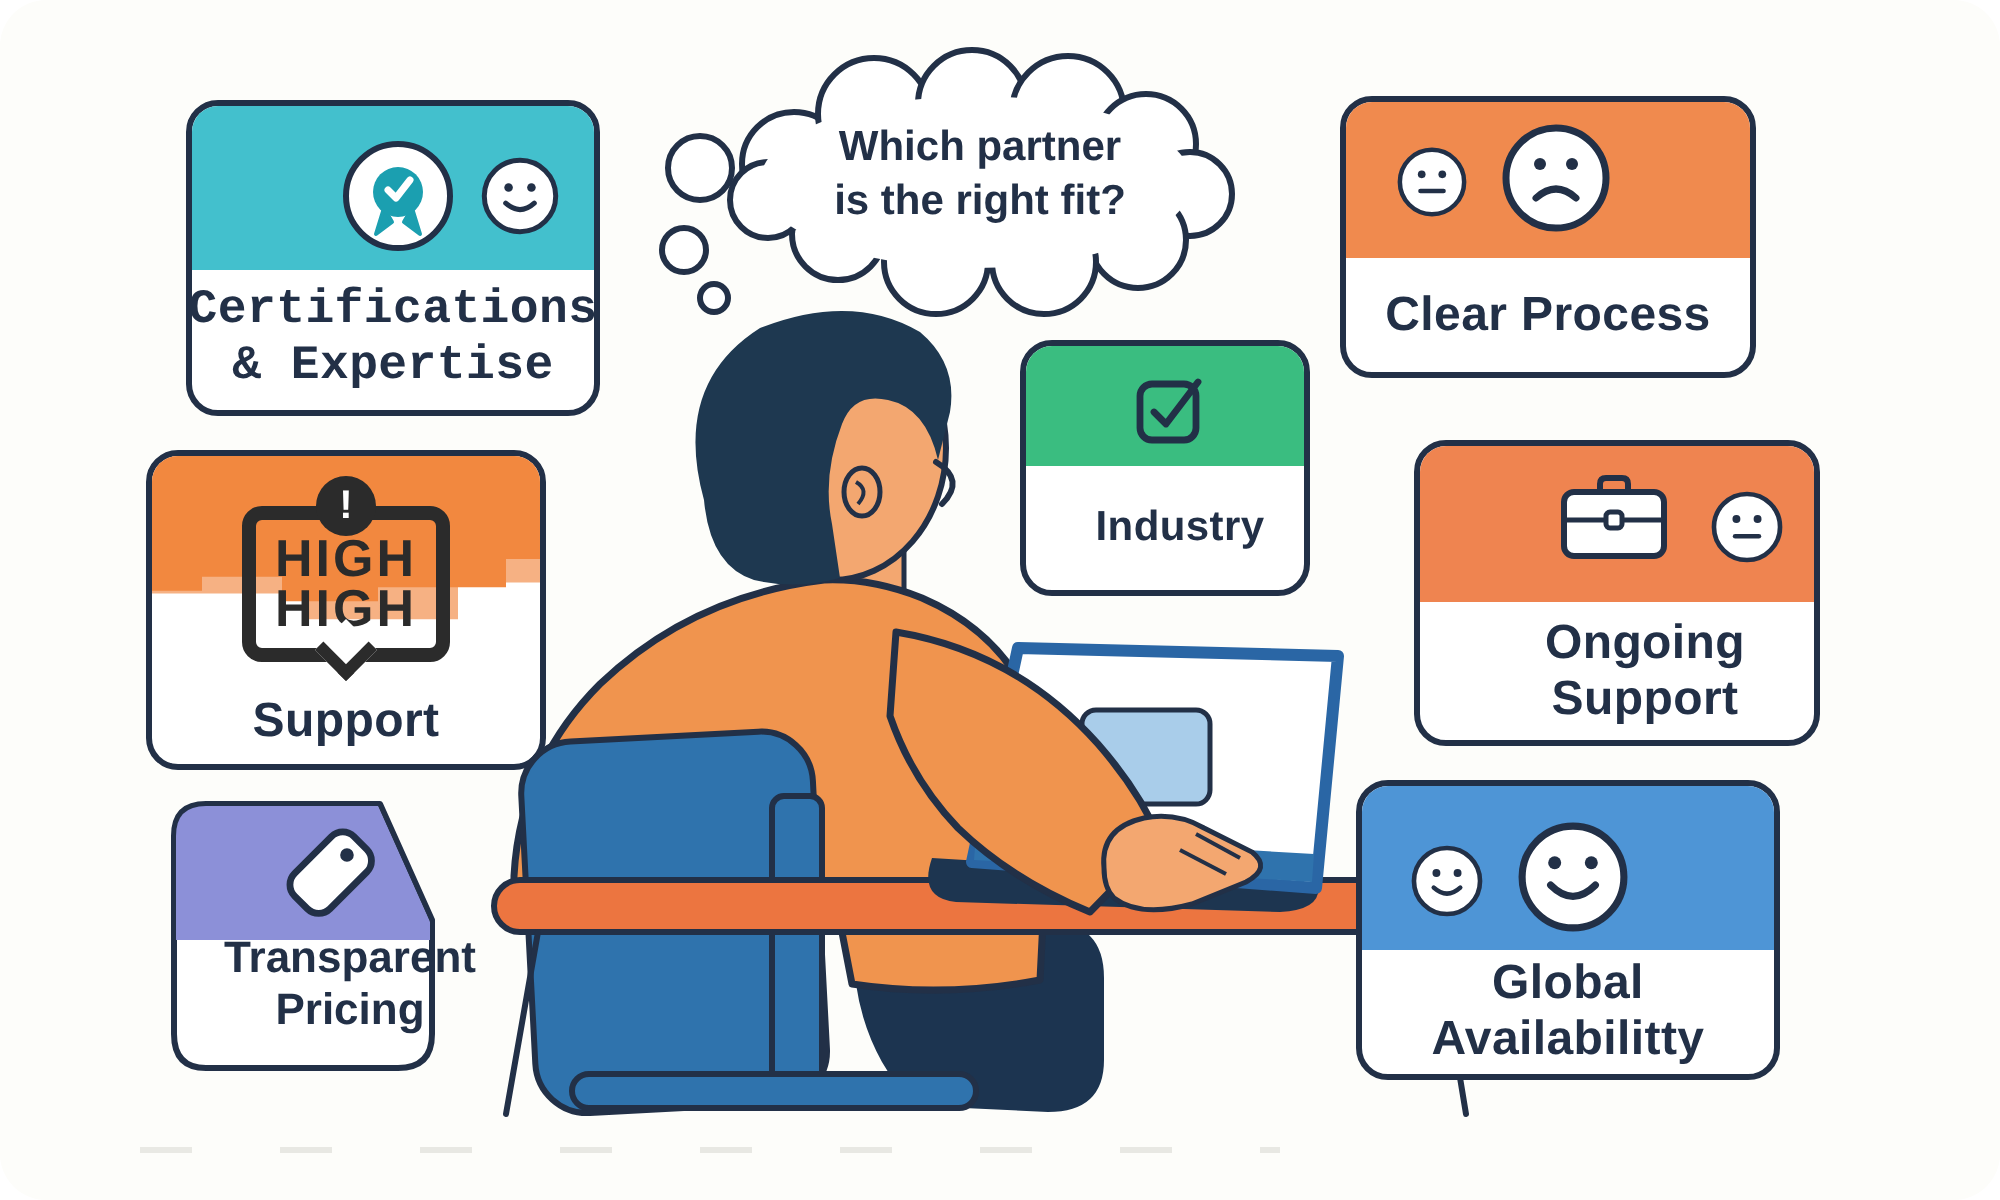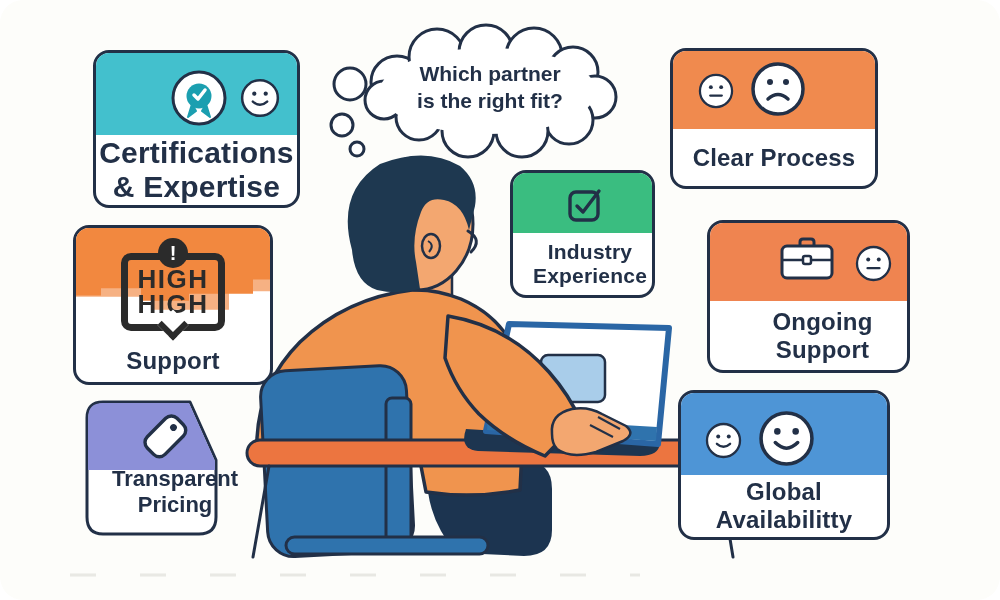--- a/index.html
+++ b/index.html
@@ -143,21 +143,21 @@
         <path d="M23,25 L27,29 L34,20" fill="none" stroke="#ffffff" stroke-width="3.5" stroke-linecap="round" stroke-linejoin="round"></path>
       </svg>
       <svg class="icon" style="left:144px; top:25px;" width="40" height="40" viewBox="0 0 56 56">
         <circle cx="28" cy="28" r="25" fill="#ffffff" stroke="#223047" stroke-width="3.5"></circle>
         <circle cx="20" cy="22" r="3" fill="#223047"></circle>
           <circle cx="36" cy="22" r="3" fill="#223047"></circle>
         <path d="M18,33 Q28,42 38,33" fill="none" stroke="#223047" stroke-width="3.5" stroke-linecap="round"></path>
       </svg>
     </div>
     <div class="card-body" style="top:82px;">
-      <div class="card-title" style="font-size:30px;">
+      <div class="card-title" style="font-size:24px;font-family:Liberation Mono, monospace;">
         <div>Certifications</div>
         <div>&amp; Expertise</div>
       </div>
     </div>
   </div>
 
   <div class="card" id="card-process" style="left:670px; top:48px; width:208px; height:141px;">
     <div class="card-header" style="height: 78px; background-color: rgb(240, 138, 78);">
       <svg class="icon" style="left:25px; top:22px;" width="36" height="36" viewBox="0 0 56 56">
         <circle cx="28" cy="28" r="25" fill="#ffffff" stroke="#223047" stroke-width="3.5"></circle>
@@ -182,21 +182,20 @@
   <div class="card" id="card-industry" style="left:510px; top:170px; width:145px; height:128px;">
     <div class="card-header" style="height: 60px; background-color: rgb(58, 189, 128);">
       <svg class="icon" style="left:54px; top:13px;" width="38" height="38" viewBox="0 0 38 38">
         <rect x="3" y="6" width="28" height="28" rx="6" fill="none" stroke="#223047" stroke-width="3.4"></rect>
         <path d="M10,20 L16,26 L32,5" fill="none" stroke="#223047" stroke-width="3.4" stroke-linecap="round" stroke-linejoin="round"></path>
       </svg>
     </div>
     <div class="card-body" style="top:60px;margin-left:15px;">
       <div class="card-title" style="font-size:21px;">
         <div>Industry</div>
-        <div>Experience</div>
       </div>
     </div>
   </div>
 
   <div class="card" id="card-ongoing" style="left:707px; top:220px; width:203px; height:153px;">
     <div class="card-header" style="height: 78px; background-color: rgb(239, 132, 80);">
       <svg class="icon" style="left:70px; top:13px;" width="54" height="46" viewBox="0 0 54 46">
         <path d="M20,10 V6 Q20,3 23,3 H31 Q34,3 34,6 V10" fill="none" stroke="#223047" stroke-width="3"></path>
         <rect x="2" y="10" width="50" height="32" rx="5" fill="#ffffff" stroke="#223047" stroke-width="3"></rect>
         <path d="M2,24 H52" stroke="#223047" stroke-width="2.5"></path>

